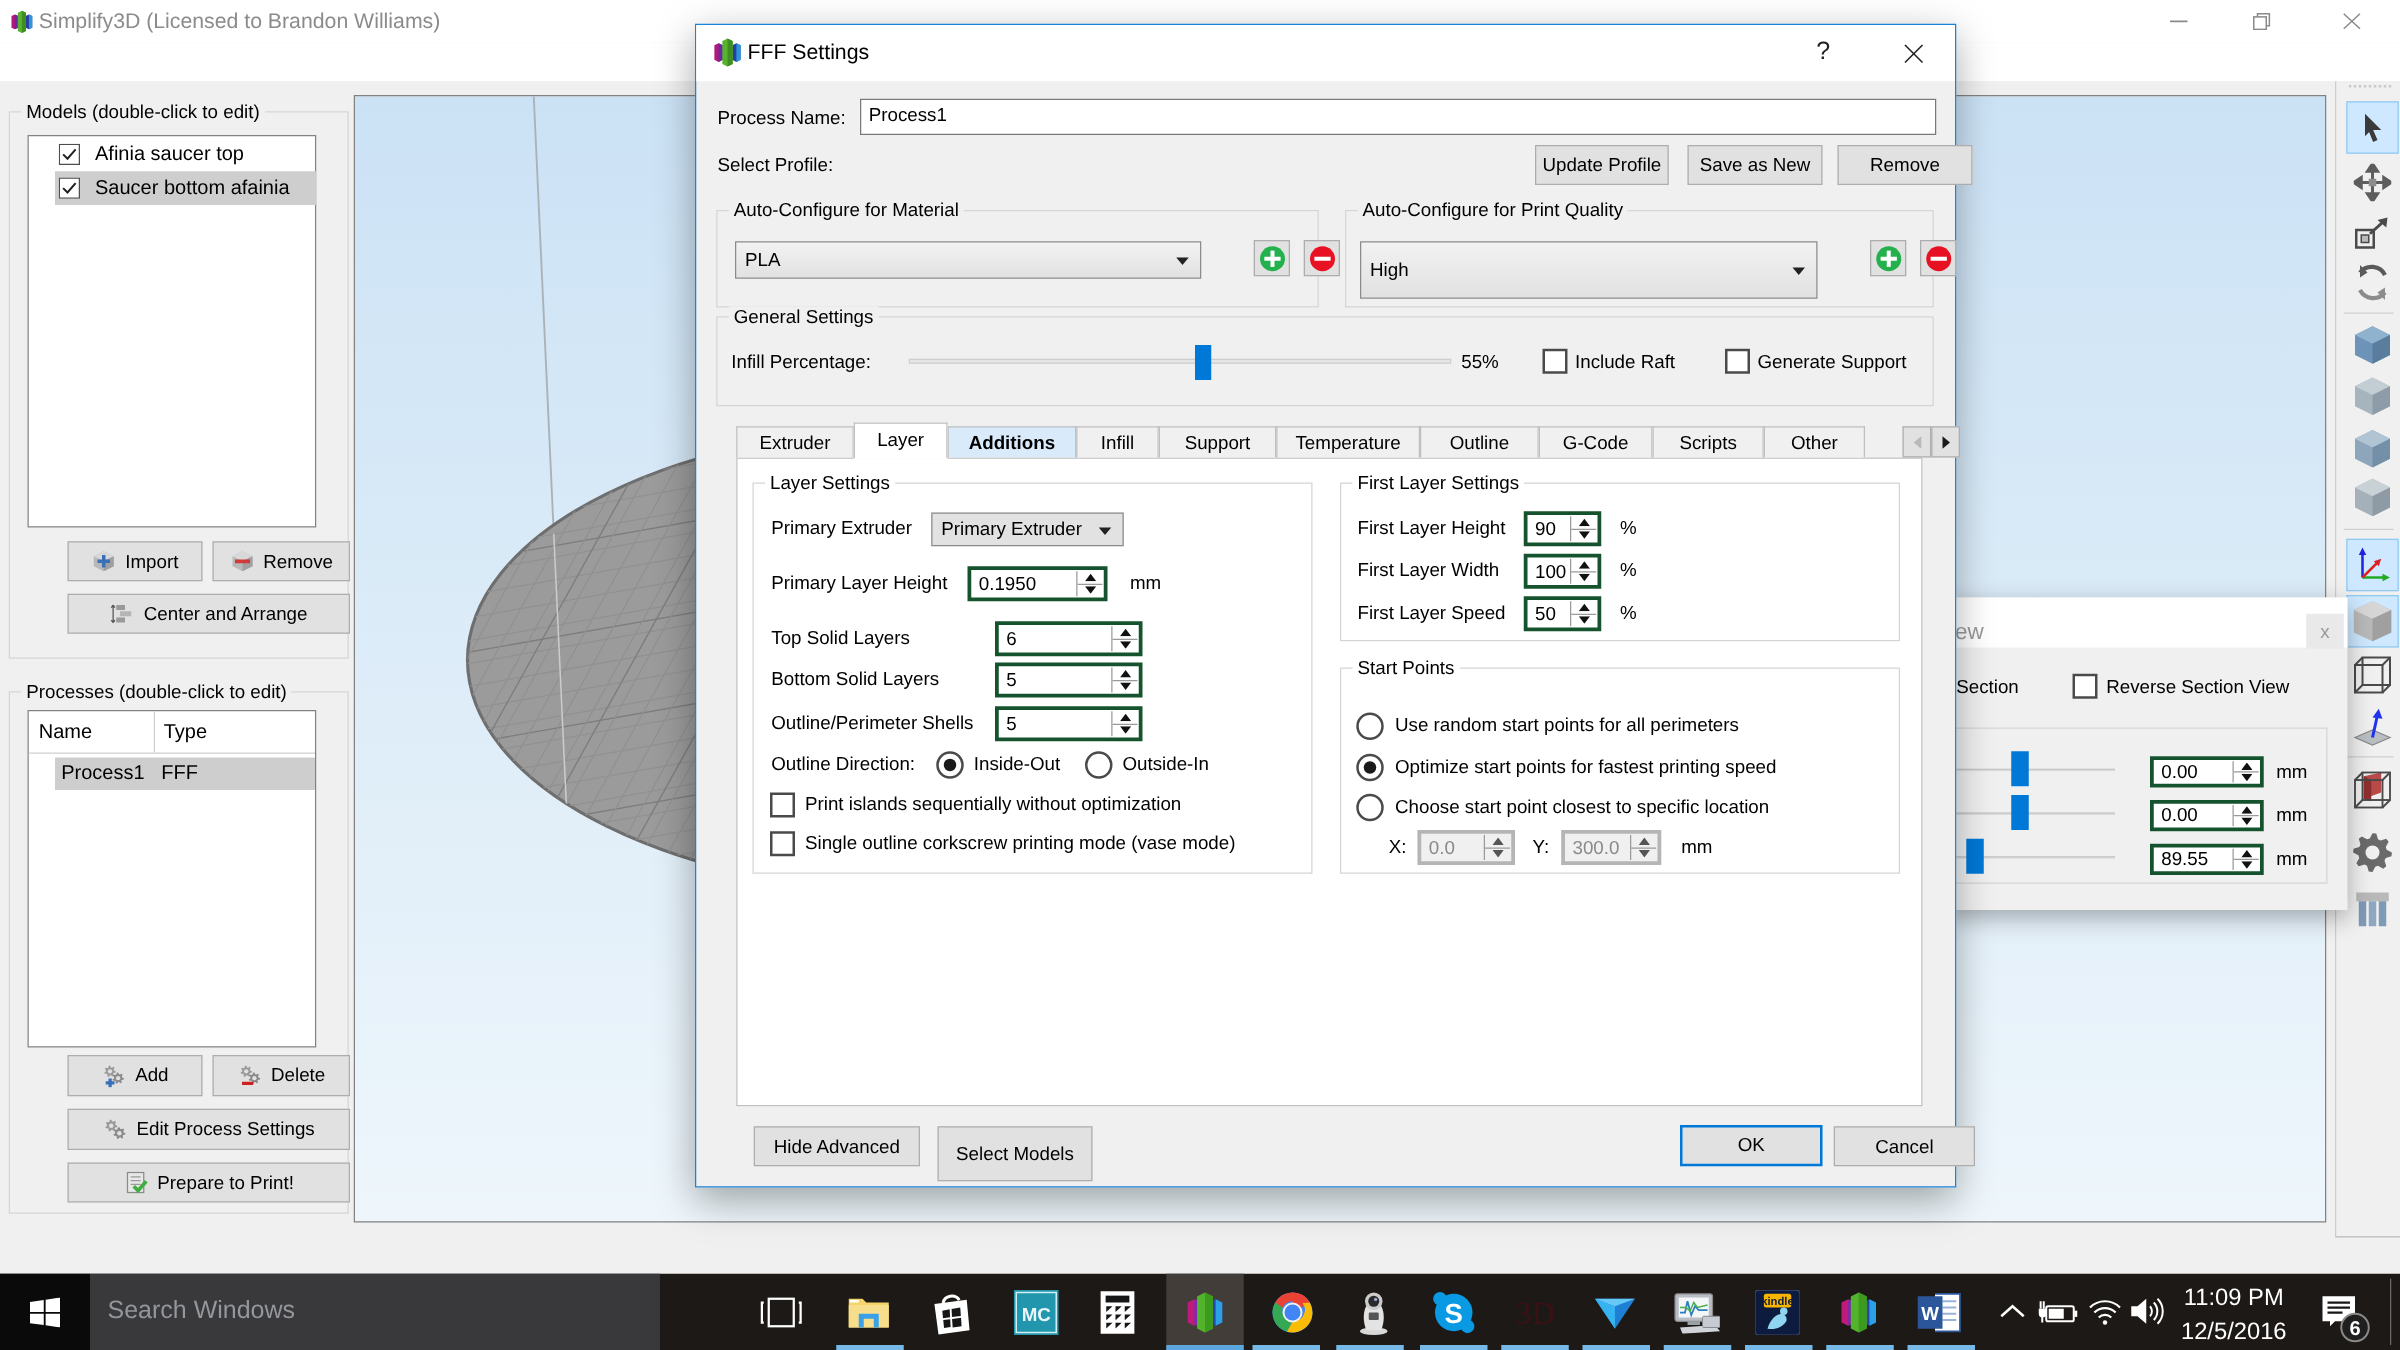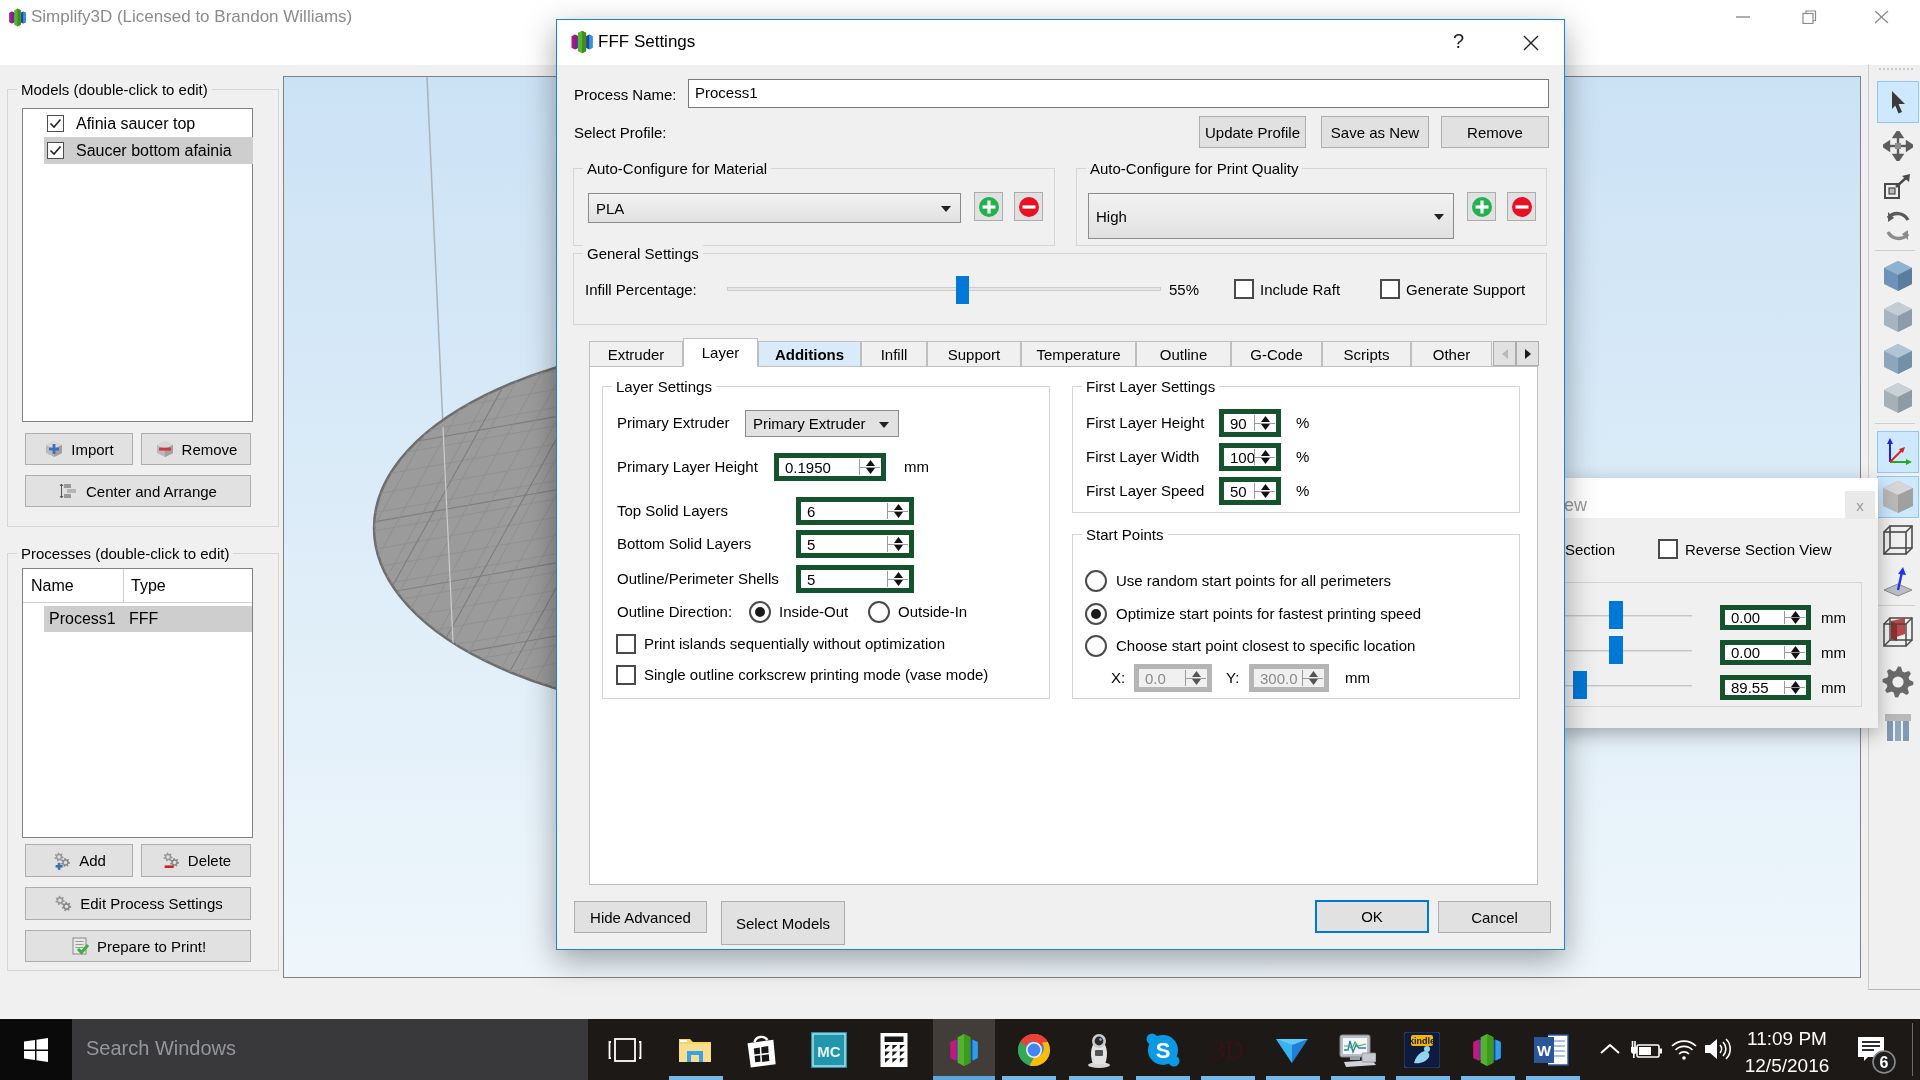--- a/index.html
+++ b/index.html
@@ -10,25 +10,25 @@
 
 #titlebar { position:absolute; left:0; top:0; width:1920px; height:34px; background:#ffffff; }
 #menubar { position:absolute; left:0; top:34px; width:1920px; height:31px; background:#ffffff; }
 #menubar span { position:absolute; top:6px; font-size:16px; color:#8b8b8b;margin-top:45px; }
 #apparea { position:absolute; left:0; top:65px; width:1920px; height:954px; background:#f0f0f0; }
 
 .gb { position:absolute; border:1px solid #d5d5d5; }
 .gb > .lg { position:absolute; top:-9px; left:9px; background:#f0f0f0; padding:0 4px; font-size:15px; color:#000; white-space:nowrap; }
 .gb.onwhite > .lg { background:#ffffff; }
 
-.btn { position:absolute; background:#e1e1e1; border:1px solid #adadad; font-size:15px; color:#000; display:flex; align-items:center; justify-content:center; white-space:nowrap; }
+.btn { position:absolute; background:#e1e1e1; border:1px solid #adadad; font-size:15px; color:#000; display:flex; align-items:center; justify-content:center; white-space:nowrap;margin-left:29px; }
 .listbox { position:absolute; background:#ffffff; border:1px solid #828282; }
 .combo { position:absolute; background:linear-gradient(#f2f2f2,#e1e1e1); border:1px solid #8b8b8b; font-size:15px; color:#000; display:flex; align-items:center; padding-left:7px; white-space:nowrap; }
 .combo .arr { position:absolute; right:9px; top:50%; margin-top:-2px; width:0; height:0; border-left:5px solid transparent; border-right:5px solid transparent; border-top:6px solid #222; }
-.spin { position:absolute; background:#ffffff; border:5px solid #14532d; font-size:15px; color:#000; display:flex; align-items:center; padding-left:6px; white-space:nowrap; }
+.spin { position:absolute; background:#ffffff; border:3px solid #14532d; font-size:15px; color:#000; display:flex; align-items:center; padding-left:6px; white-space:nowrap; }
 .spin .sb { position:absolute; right:1px; top:1px; bottom:1px; width:21px; border-left:1px solid #9a9a9a; display:flex; flex-direction:column; }
 .spin .sb i { flex:1; display:flex; align-items:center; justify-content:center; font-style:normal; }
 .spin .sb i:first-child { border-bottom:1px solid #9a9a9a; }
 .spin .sb svg { display:block; }
 .spin.dis { background:#f0f0f0; color:#8a8a8a; border-color:#b5b5b5; }
 .chk { position:absolute; width:20px; height:20px; background:#ffffff; border:2px solid #4a4a4a; }
 .radio { position:absolute; width:22px; height:22px; background:#ffffff; border:2px solid #4a4a4a; border-radius:50%; }
 .radio.sel::after { content:""; position:absolute; left:4px; top:4px; width:10px; height:10px; background:#1a1a1a; border-radius:50%; }
 .lbl { position:absolute; font-size:15px; color:#000; white-space:nowrap; }
 
@@ -37,21 +37,21 @@
 .tab.hover { background:#d9eafa;font-weight:bold; }
 
 #dlg { position:absolute; left:556px; top:19px; width:1009px; height:931px; background:#f0f0f0; border:1px solid #1883d7; box-shadow:0 10px 30px rgba(0,0,0,0.35); z-index:20; }
 #dlgtitle { position:absolute; left:0; top:0; right:0; height:45px; background:#ffffff; }
 #dlgtitle .t { position:absolute; left:41px; top:12px; font-size:17px; color:#000; }
 
 #xwin { position:absolute; left:1558px; top:478px; width:320px; height:250px; background:#f0f0f0; box-shadow:0 6px 18px rgba(0,0,0,0.3); z-index:10; }
 #xwin .tbar { position:absolute; left:0; top:0; right:0; height:40px; background:#ffffff; }
 
 #taskbar { position:absolute; left:0; top:1019px; width:1920px; height:61px; background:#1c1916; z-index:40; }
-#search { position:absolute; left:72px; top:0; width:516px; height:61px; background:#39393c; }
+#search { position:absolute; left:72px; top:0; width:456px; height:61px; background:#39393c; }
 #search span { position:absolute; left:14px; top:18px; font-size:20px; color:#93969b; }
 .tbicon { position:absolute; top:0; width:66px; height:61px; display:flex; align-items:center; justify-content:center; }
 .uline { position:absolute; top:57px; height:4px; background:#76b9e8; }
 .traytxt { position:absolute; color:#ffffff; font-size:19px; text-align:center; white-space:nowrap; }
 
 #viewport { position:absolute; left:283px; top:76px; width:1578px; height:902px; border:1px solid #828282; background:linear-gradient(#cbe2f5,#eef6fb); }
 
 #rtool { position:absolute; left:1868px; top:65px; width:52px; height:925px; background:#f0f0f0; border-bottom:1px solid #b9b9b9; border-left:1px solid #cccccc; }
 .ticon { position:absolute; left:8px; width:42px; height:42px; display:flex; align-items:center; justify-content:center; }
 .ticon.sel { background:#cde8ff; border:1px solid #90c8f0; }

